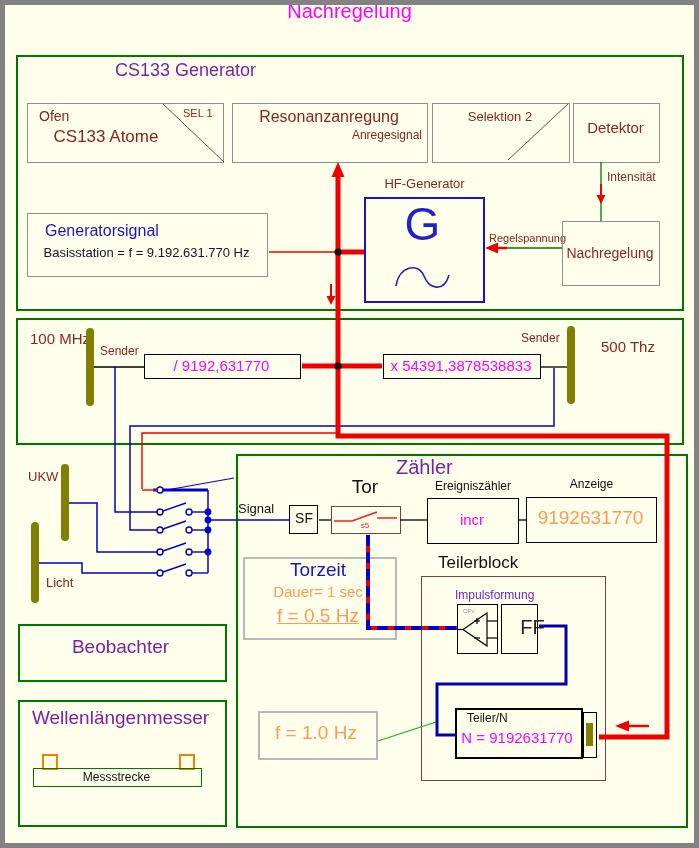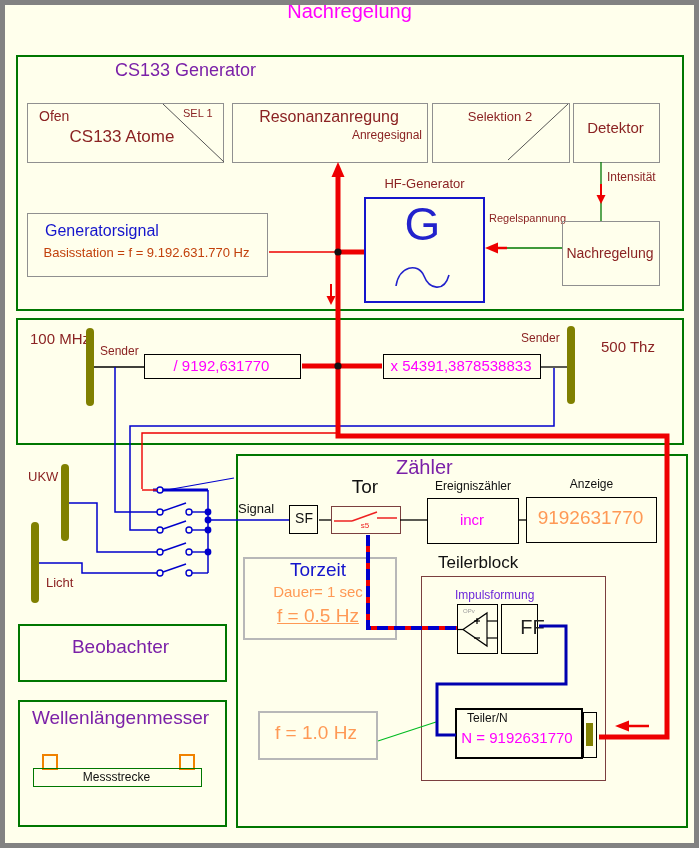--- a/index.html
+++ b/index.html
@@ -9,36 +9,36 @@
   .t{position:absolute;white-space:nowrap;line-height:1.1;}
   .c{text-align:center;}
   .r{text-align:right;}
   .gbox{position:absolute;border:2px solid #007700;background:transparent;}
   .gybox{position:absolute;border:1.5px solid #909090;background:transparent;}
   .bkbox{position:absolute;border:1.5px solid #000;background:transparent;}
   .mrbox{position:absolute;border:1.5px solid #7B3F3F;background:transparent;}
   .ltbox{position:absolute;border:2px solid #B8B8B8;background:transparent;}
   .ovl{position:absolute;left:0;top:0;z-index:10;pointer-events:none;}
   .purple{color:#7B21A8;} .dred{color:#8B2323;} .blue{color:#1515CC;}
-  .mag{color:#FF00FF;} .org{color:#FF9955;} .red{color:#c2410c;}
+  .mag{color:#FF00FF;} .org{color:#FF9955;} .red{color:#0f172a;}
 </style>
 </head>
 <body>
 
 <div id="stage">
 
   <div class="t c" style="left:0;top:14;width:699px;font-size:20px;color:#FF00FF;">Nachregelung</div>
 
   <div class="gbox" style="left:16px;top:55px;width:664px;height:252px;"></div>
   <div class="t purple" style="left:115px;top:61px;font-size:18px;">CS133 Generator</div>
 
   <div class="gybox" style="left:27px;top:103px;width:195px;height:58px;"></div>
   <div class="t dred" style="left:39px;top:109px;font-size:14px;">Ofen</div>
   <div class="t dred" style="left:183px;top:107px;font-size:11px;">SEL 1</div>
-  <div class="t c dred" style="left:27px;top:128px;width:158px;font-size:17px;padding-left:16px;">CS133 Atome</div>
+  <div class="t c dred" style="left:27px;top:128px;width:158px;font-size:17px;">CS133 Atome</div>
 
   <div class="gybox" style="left:232px;top:103px;width:194px;height:58px;"></div>
   <div class="t r dred" style="left:232px;top:129px;width:190px;font-size:12px;">Anregesignal</div>
   <div class="t c dred" style="left:232px;top:108px;width:194px;font-size:16px;">Resonanzanregung</div>
 
   <div class="gybox" style="left:432px;top:103px;width:136px;height:58px;"></div>
   <div class="t c dred" style="left:432px;top:110px;width:136px;font-size:13px;">Selektion 2</div>
 
   <div class="gybox" style="left:573px;top:103px;width:85px;height:58px;"></div>
   <div class="t c dred" style="left:573px;top:120px;width:85px;font-size:15px;">Detektor</div>
@@ -46,21 +46,21 @@
   <div class="t dred" style="left:607px;top:171px;font-size:12px;">Intensität</div>
 
   <div class="t c dred" style="left:364px;top:177px;width:121px;font-size:13px;">HF-Generator</div>
   <div style="position:absolute;left:364px;top:197px;width:117px;height:102px;border:2px solid #1515CC;"></div>
   <div class="t c" style="left:364px;top:199px;width:117px;font-size:46px;color:#2222CC;">G</div>
 
   <div class="gybox" style="left:27px;top:213px;width:239px;height:62px;"></div>
   <div class="t blue" style="left:45px;top:222px;font-size:16px;">Generatorsignal</div>
   <div class="t c red" style="left:27px;top:246px;width:239px;font-size:13px;">Basisstation =  f = 9.192.631.770 Hz</div>
 
-  <div class="t dred" style="left:489px;top:212px;font-size:11px;">Regelspannung</div>
+  <div class="t dred" style="left:489px;top:232px;font-size:11px;">Regelspannung</div>
   <div class="gybox" style="left:562px;top:221px;width:96px;height:63px;"></div>
   <div class="t c dred" style="left:562px;top:246px;width:96px;font-size:14px;">Nachregelung</div>
 
   <div class="gbox" style="left:16px;top:318px;width:664px;height:123px;"></div>
   <div class="t dred" style="left:30px;top:331px;font-size:15px;">100 MHz</div>
   <div class="t dred" style="left:100px;top:345px;font-size:12px;">Sender</div>
 
   <div style="position:absolute;left:144px;top:354px;width:155px;height:23px;border:1.2px solid #000;"></div>
   <div class="t c mag" style="left:144px;top:358px;width:155px;font-size:15px;">/ 9192,631770</div>
 

